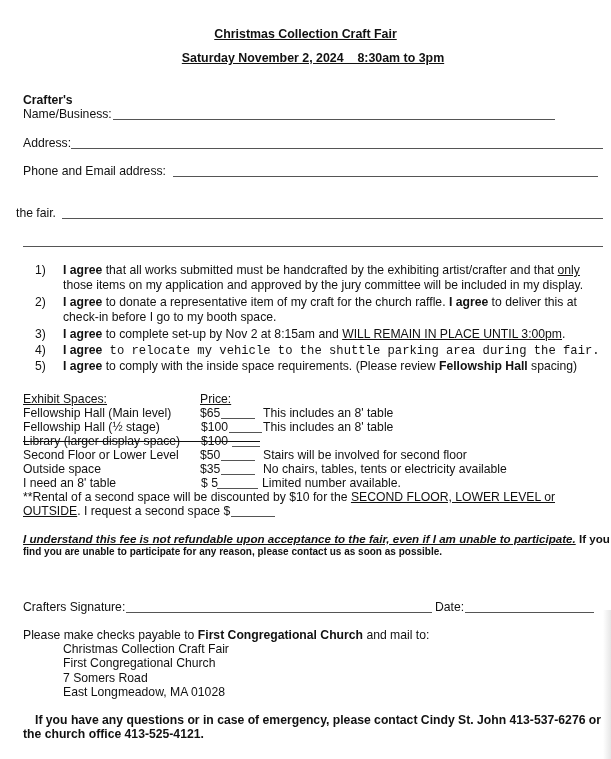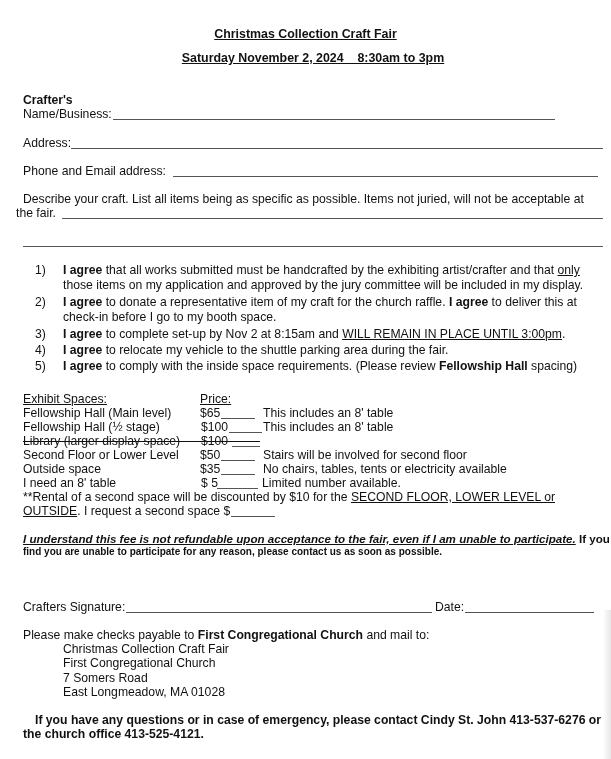--- a/index.html
+++ b/index.html
@@ -29,40 +29,39 @@
   <div class="abs" style="left:23px;top:93px;font-weight:bold;">Crafter's</div>
   <div class="abs" style="left:23px;top:107px;">Name/Business:</div>
   <div class="fill" style="left:113px;width:442px;top:119px;"></div>
 
   <div class="abs" style="left:23px;top:136px;">Address:</div>
   <div class="fill" style="left:71px;width:532px;top:148px;"></div>
 
   <div class="abs" style="left:23px;top:164px;">Phone and Email address:</div>
   <div class="fill" style="left:173px;width:425px;top:176px;"></div>
 
-  <div class="abs" style="left:23px;top:192px;">Describe your craft. List all items being as specific as possible. Items not juried, will not be acceptable at</div>
   <div class="abs" style="left:16px;top:206px;">the fair.</div>
   <div class="fill" style="left:62px;width:541px;top:218px;"></div>
   <div class="fill" style="left:23px;width:580px;top:246px;"></div>
 
   <div>
 
     <div class="abs" style="left:35px;top:263px;">1)</div>
     <div class="abs" style="left:63px;top:263px;"><span class="b">I agree</span><span style="white-space:pre;"> that all works submitted must be handcrafted by the exhibiting artist/crafter and that </span><span class="u">only</span></div>
     <div class="abs" style="left:63px;top:278px;">those items on my application and approved by the jury committee will be included in my display.</div>
 
     <div class="abs" style="left:35px;top:295px;">2)</div>
     <div class="abs" style="left:63px;top:295px;"><span class="b">I agree</span><span style="white-space:pre;"> to donate a representative item of my craft for the church raffle. </span><span class="b">I agree</span><span style="white-space:pre;"> to deliver this at</span></div>
     <div class="abs" style="left:63px;top:310px;">check-in before I go to my booth space.</div>
 
     <div class="abs" style="left:35px;top:327px;">3)</div>
     <div class="abs" style="left:63px;top:327px;"><span class="b">I agree</span><span style="white-space:pre;"> to complete set-up by Nov 2 at 8:15am and </span><span class="u">WILL REMAIN IN PLACE UNTIL 3:00pm</span><span>.</span></div>
 
     <div class="abs" style="left:35px;top:343px;">4)</div>
-    <div class="abs" style="left:63px;top:343px;"><span class="b">I agree</span><span style="white-space:pre;"> to relocate my vehicle to the shuttle parking area during the fair.</span></div>
+    <div class="abs" style="left:63px;top:343px;"><span class="b">I agree</span><span style="white-space:pre;font-family:Liberation Mono, monospace;"> to relocate my vehicle to the shuttle parking area during the fair.</span></div>
 
     <div class="abs" style="left:35px;top:359px;">5)</div>
     <div class="abs" style="left:63px;top:359px;"><span class="b">I agree</span><span style="white-space:pre;"> to comply with the inside space requirements. (Please review </span><span class="b">Fellowship Hall</span><span style="white-space:pre;"> spacing)</span></div>
   </div>
 
   <div>
     <div class="abs u" style="left:23px;top:392px;">Exhibit Spaces:</div>
     <div class="abs u" style="left:200px;top:392px;">Price:</div>
 
     <div class="abs" style="left:23px;top:406px;">Fellowship Hall (Main level)</div>

